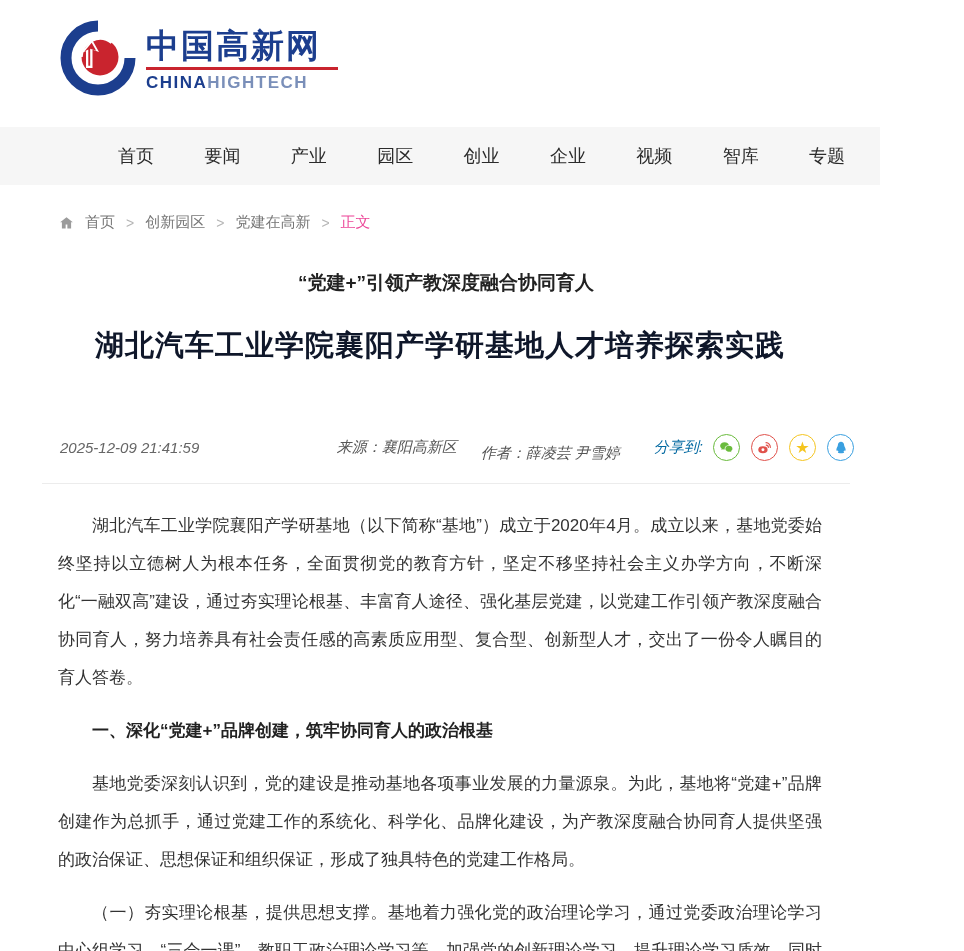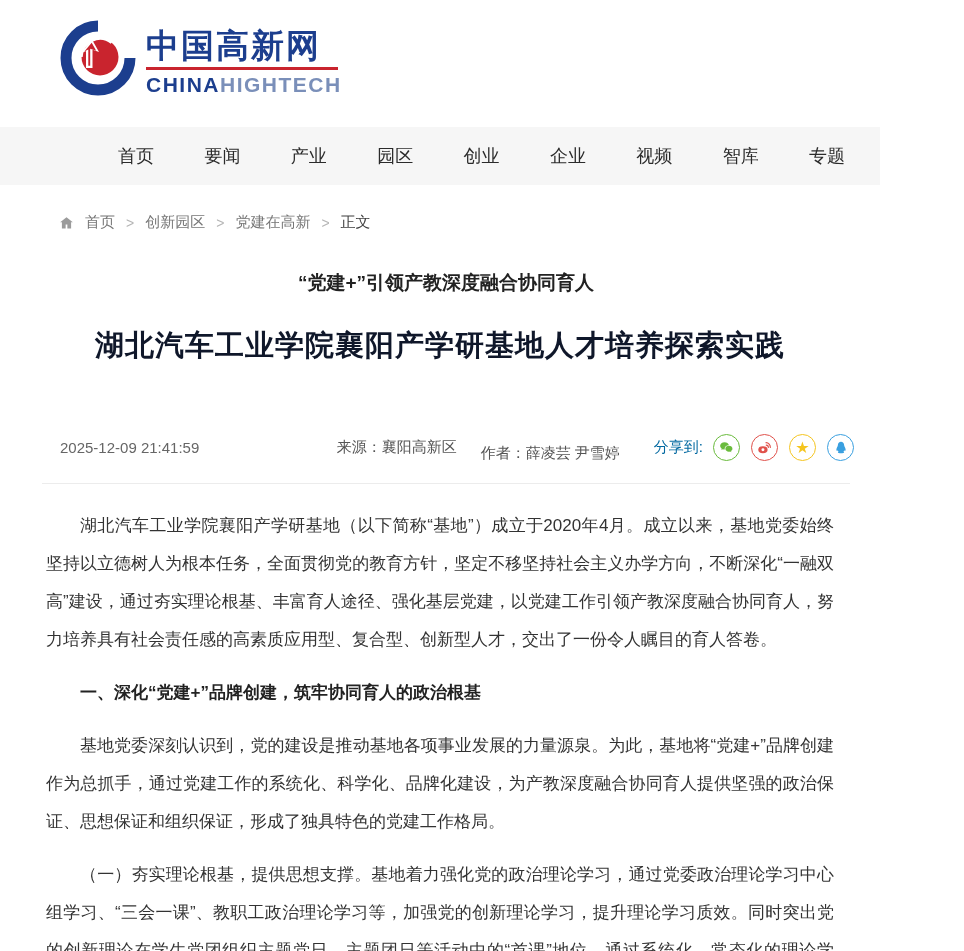--- a/index.html
+++ b/index.html
@@ -11,59 +11,59 @@
   }
   .page { width:880px; height:951px; background:#fff; position:relative; }
 
   
   .site-header { height:127px; background:#fff; }
   .logo { display:flex; align-items:flex-start; padding:20px 0 0 60px; width:300px; cursor:pointer; }
   .logo-mark { flex:0 0 auto; }
   .logo-text { margin-left:10px; padding-top:9px; }
   .logo-cn { font-size:33px; font-weight:bold; color:#1c3e8e; letter-spacing:2px; line-height:1; }
   .logo-underline { height:3px; background:#c9242e; margin:5px 0 4px 0; width:192px; }
-  .logo-en { font-size:21px; letter-spacing:1.5px; line-height:1; }
+  .logo-en { font-size:17px; letter-spacing:1.5px; line-height:1; }
   .logo-en .en-bold { color:#1c3e8e; font-weight:bold; }
   .logo-en .en-light { color:#7a8fb9; font-weight:bold; }
 
   
   .main-nav { height:58px; background:#f6f6f6; display:flex; align-items:center; }
   .nav-inner { display:flex; width:100%; justify-content:space-between; padding:0 35px 0 118px; }
   .nav-item { font-size:18px; color:#2b2b2b; text-decoration:none; cursor:pointer; }
 
   
   .breadcrumb { margin:28px 0 0 58px; display:flex; align-items:center; font-size:15px; color:#777; }
   .breadcrumb .home-icon { display:inline-flex; margin-right:10px; }
   .crumb { color:#777; text-decoration:none; cursor:pointer; }
   .crumb-sep { color:#b5b5b5; margin:0 11px; font-size:14px; }
-  .crumb-current { color:#404040; }
+  .crumb-current { color:#ec4899; }
 
   
   .subtitle { margin-top:38px; text-align:center; font-size:19px; font-weight:bold; color:#222;margin-left:12px; }
   .title { margin-top:30px; text-align:center; font-size:29px; font-weight:bold; color:#0f172a; letter-spacing:1px; }
 
-  .meta-row { margin:66px 26px 0 60px; display:flex; justify-content:space-between; align-items:center; font-size:15px; color:#666; }
+  .meta-row { margin:66px 26px 0 60px; display:flex; justify-content:space-between; align-items:center; font-size:15px; color:#666;font-style:italic; }
   .meta-right { display:flex; align-items:center; color:#555;text-align:right; }
   .meta-source { margin-right:24px; }
   .meta-author { margin-right:34px;margin-top:12px; }
   .share-label { color:#0369a1; margin-right:10px; }
   .share-icons { display:flex; align-items:center; gap:11px; }
   .share-btn {
     width:27px; height:27px; border-radius:50%;
     border:1px solid currentColor; background:#fff;
     display:inline-flex; align-items:center; justify-content:center; cursor:pointer;
   }
   .share-btn svg { display:block; }
   .qzone-star { font-size:16px; line-height:1; }
 
   .divider { border:none; border-top:1px solid #ececec; margin:20px 30px 0 42px; }
 
   
   .article-body { padding:8px 42px 0 42px; font-size:17px; line-height:38px; color:#333; text-align:justify; }
-  .article-body p { text-indent:2em; margin:15px 4px; }
+  .article-body p { text-indent:2em; margin:15px 16px; }
   .para-heading { font-weight:bold; color:#222; }
 </style>
 </head>
 <body>
 
 <div class="page">
 
   <header class="site-header">
     <div class="logo">
       <span class="logo-mark">

